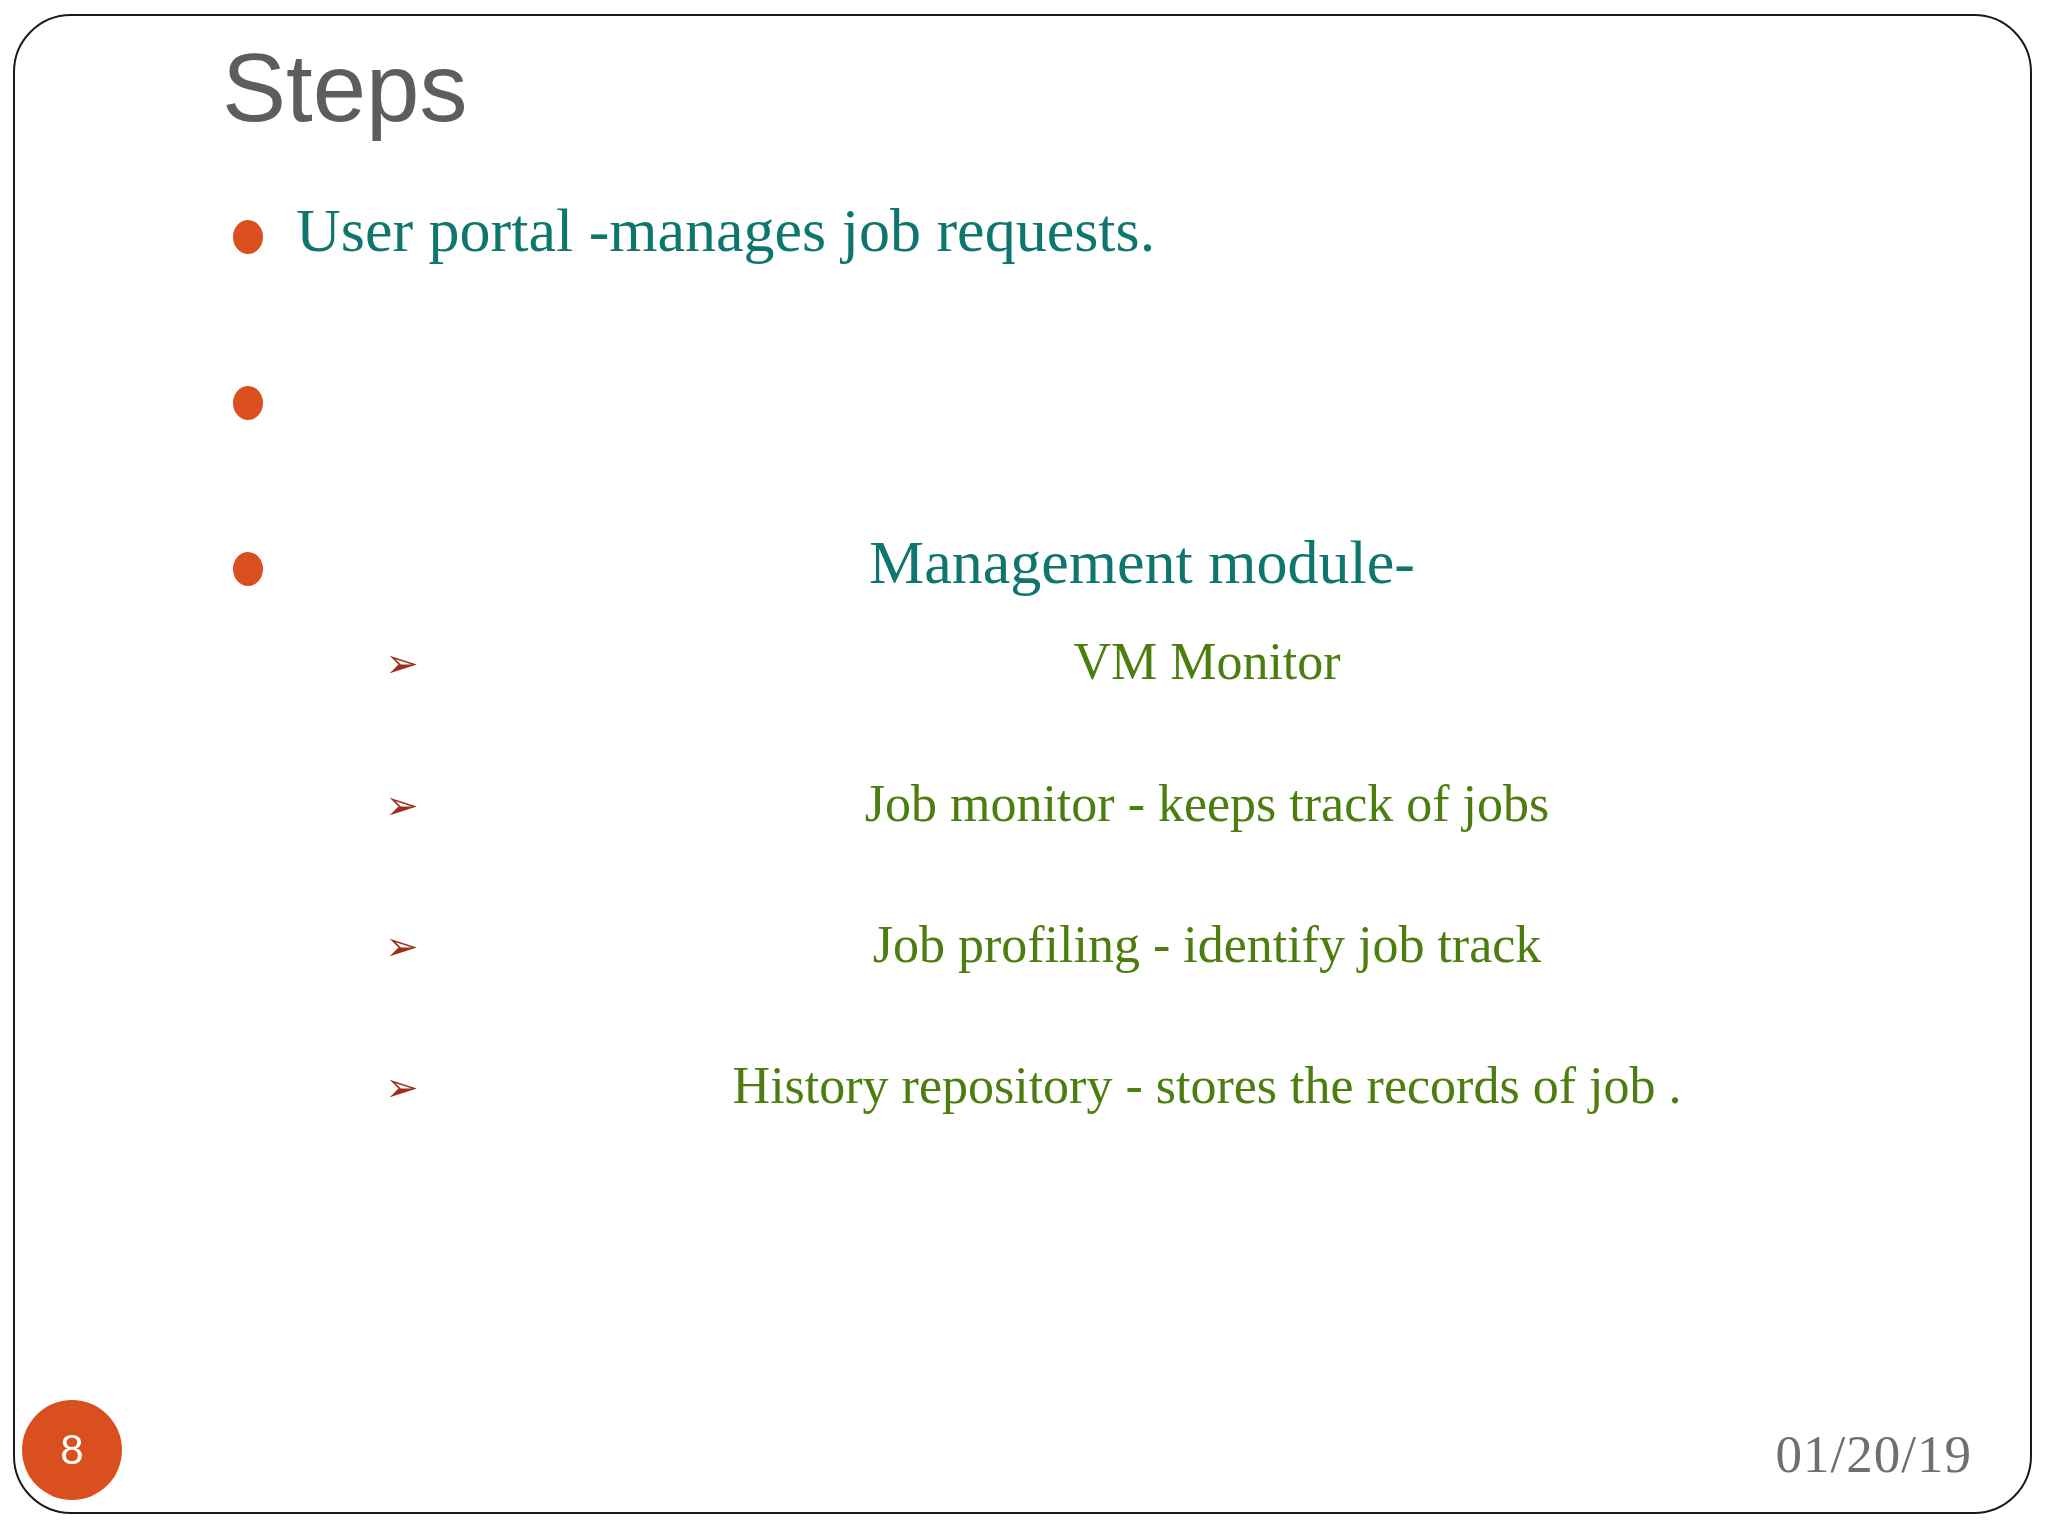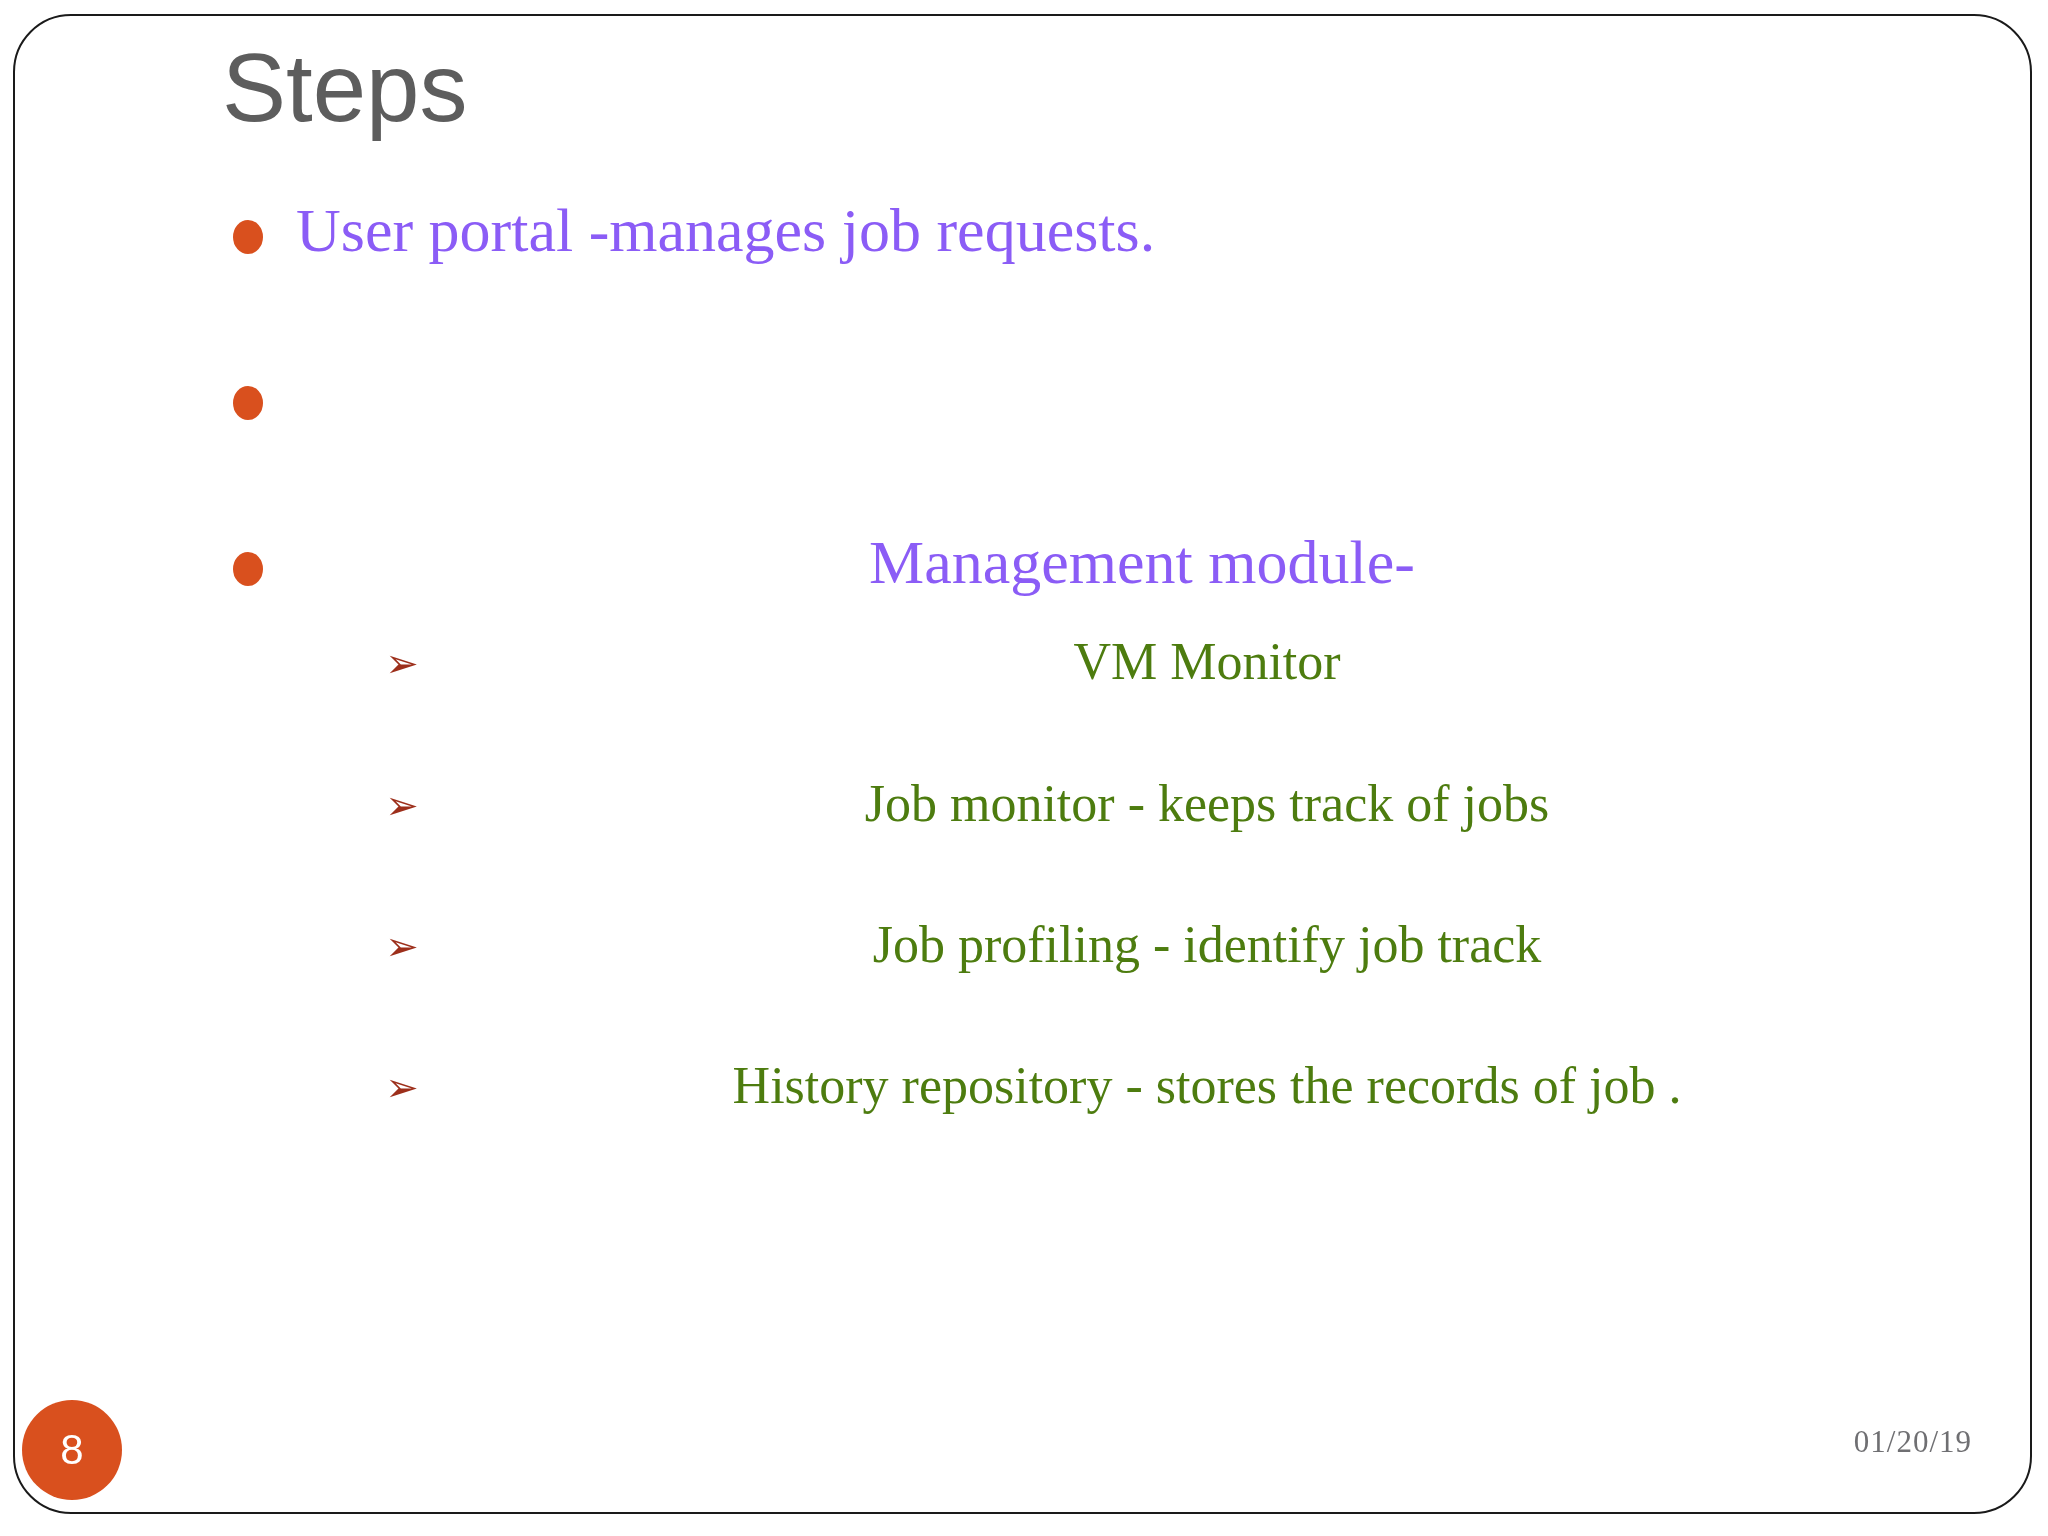--- a/index.html
+++ b/index.html
@@ -72,21 +72,21 @@
     width: 30px;
     height: 34px;
     border-radius: 50%;
     background: #d9501e;
   }
 
   .lvl1-text {
     font-family: "Liberation Serif", serif;
     font-size: 62px;
     font-weight: 400;
-    color: #8b5cf6;
+    color: #0f766e;
     line-height: 1.12;
     white-space: nowrap;
   }
 
   
   #sub-list {
     margin-top: 36px;
     padding-left: 86px;
   }
 
@@ -138,21 +138,21 @@
     color: #ffffff;
     line-height: 1;
   }
 
   
   #slide-date {
     position: absolute;
     right: 76px;
     top: 1424px;
     font-family: "Liberation Serif", serif;
-    font-size: 31px;
+    font-size: 53px;
     color: #6f6f72;
     letter-spacing: 1px;
     white-space: nowrap;
     margin-left: 38px;
   }
 </style>
 </head>
 <body>
 
 <div id="slide">

